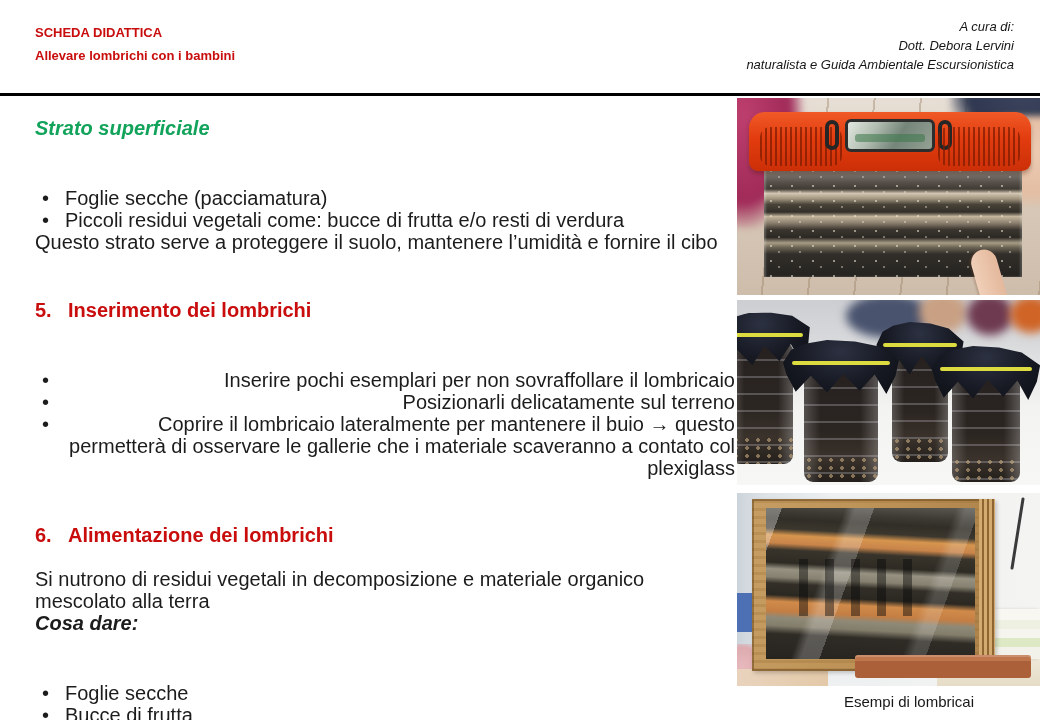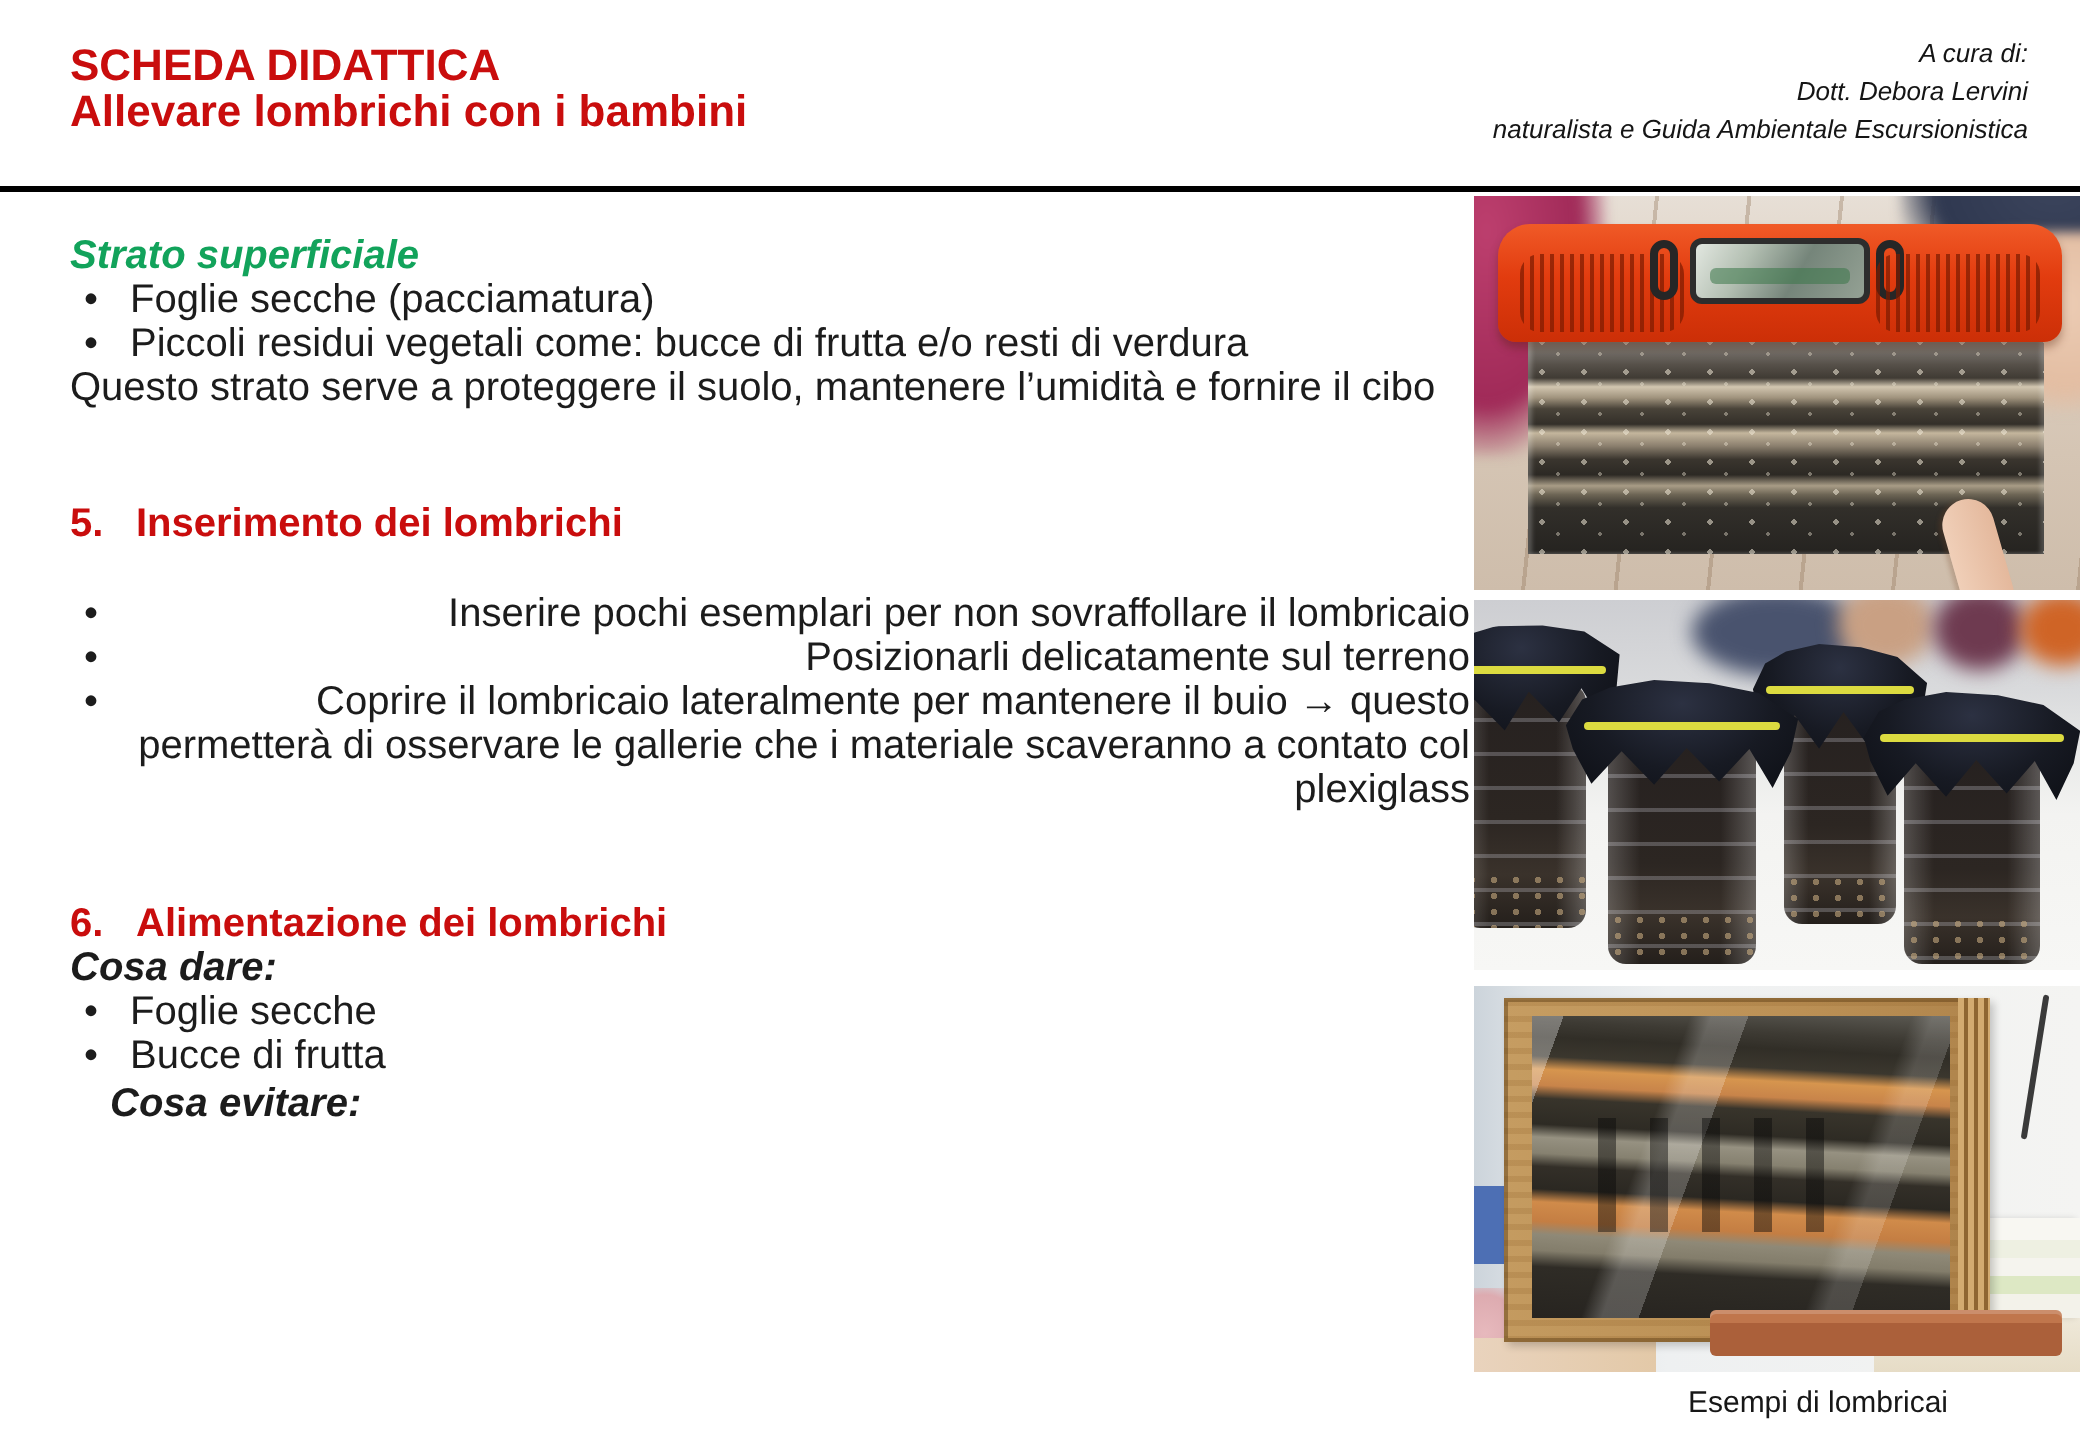--- a/index.html
+++ b/index.html
@@ -10,32 +10,32 @@
   }
   *{margin:0;padding:0;box-sizing:border-box;}
   html,body{background:#888;}
   body{font-family:"Liberation Sans","DejaVu Sans",sans-serif;}
   .slide{
     position:relative;width:1040px;height:720px;background:#ffffff;
     overflow:hidden;margin:0 auto;color:var(--text-black);
   }
   
   .title-block{position:absolute;left:35px;top:21px;color:var(--accent-red);
-    font-weight:bold;font-size:22px;line-height:23px;}
+    font-weight:bold;font-size:13px;line-height:23px;}
   .credit-block{position:absolute;right:26px;top:17px;text-align:right;
     font-style:italic;font-size:13px;line-height:19px;color:#151515;}
   .rule{position:absolute;left:0;right:0;top:93px;height:3px;background:var(--rule-black);}
   
   .main-text{position:absolute;left:35px;top:117px;width:700px;
     font-size:20px;line-height:22px;color:var(--text-black);}
   .green-heading{color:var(--accent-green);font-weight:bold;font-style:italic;}
   .red-heading{color:var(--accent-red);font-weight:bold;display:flex;}
   .red-heading .num{width:33px;flex:0 0 33px;}
   .bi-label{font-weight:bold;font-style:italic;}
-  ul.blist{list-style:none;}
+  ul.blist{list-style:none;margin-top:48px;}
   ul.blist li{position:relative;padding-left:30px;}
   ul.blist li::before{content:"\2022";position:absolute;left:7px;top:0;}
   .mt-sec5{margin-top:46px;}
   .mt-b5{margin-top:23px;text-align:right;}
   .mt-sec6{margin-top:45px;}
   .mt-intro{margin-top:22px;}
   .mt-avoid{margin-top:2px;margin-left:20px;}
   
   .photos{position:absolute;left:737px;top:98px;width:344px;}
   .photo{position:relative;width:303px;overflow:hidden;}
@@ -191,20 +191,21 @@
     <ul class="blist mt-b5">
       <li>Inserire pochi esemplari per non sovraffollare il lombricaio</li>
       <li>Posizionarli delicatamente sul terreno</li>
       <li>Coprire il lombricaio lateralmente per mantenere il buio → questo permetterà di osservare le gallerie che i materiale scaveranno a contato col plexiglass</li>
     </ul>
 
     <p class="red-heading mt-sec6">
       <span class="num">6.</span>
       <span>Alimentazione dei lombrichi</span>
     </p>
+    <p class="mt-intro">Si nutrono di residui vegetali in decomposizione e materiale organico mescolato alla terra</p>
 
     <p class="bi-label">Cosa dare:</p>
     <ul class="blist">
       <li>Foglie secche</li>
       <li>Bucce di frutta</li>
     </ul>
 
     <p class="bi-label mt-avoid">Cosa evitare:</p>
   </div>
 

